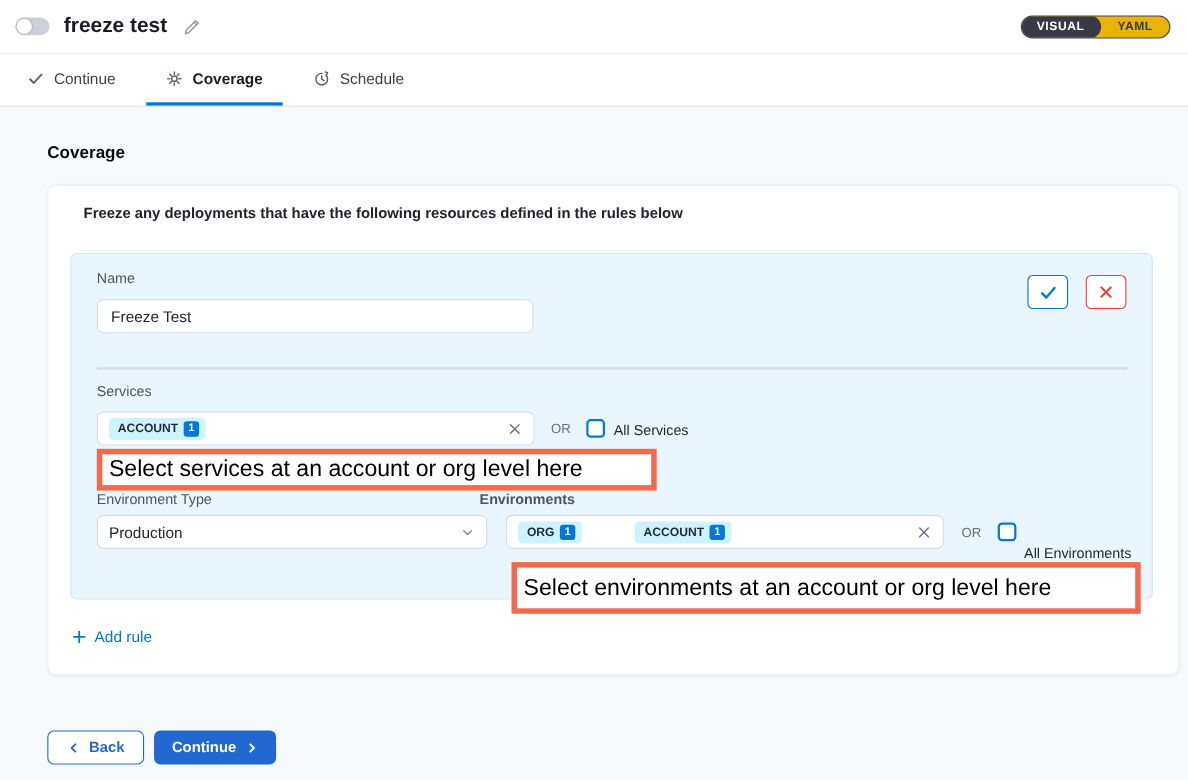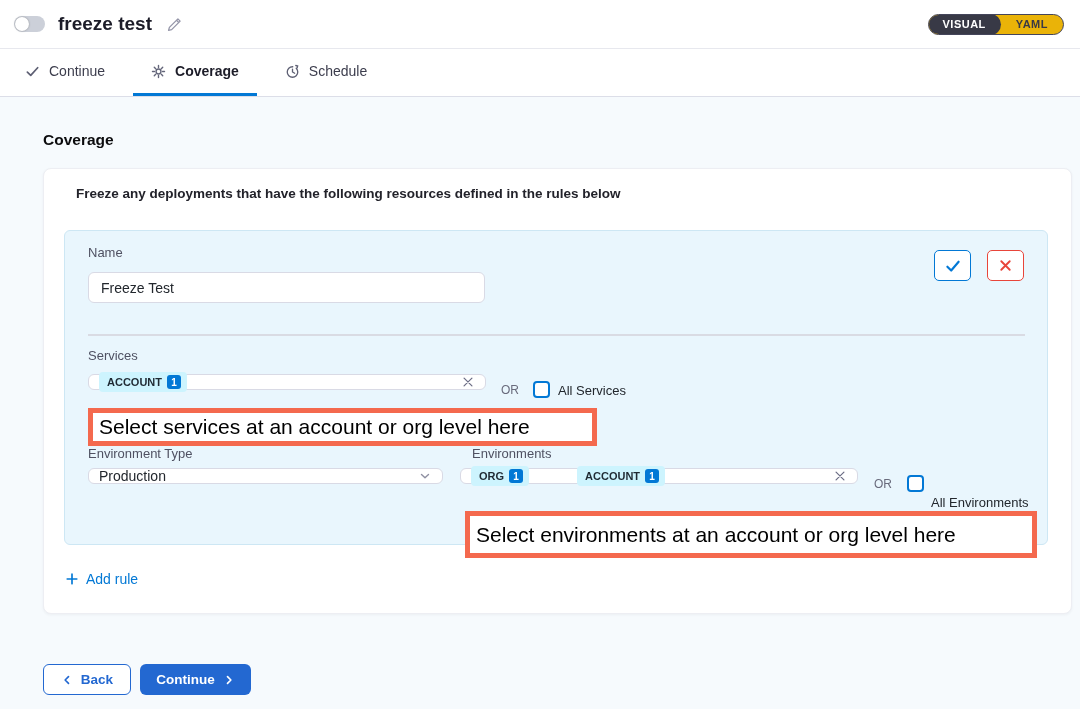--- a/index.html
+++ b/index.html
@@ -41,21 +41,21 @@
   .field-label { position:absolute; font-size:13px; color:#4f5162; }
   .name-input { position:absolute; left:88px; top:272px; width:397px; height:31px; background:#fff;
                 border:1px solid #d9dae5; border-radius:6px; padding:0 12px; font-size:14px; color:#22272d;
                 font-family:inherit; outline:none; }
   .sq-btn { position:absolute; top:250px; width:37px; height:31px; background:#fff; border-radius:5px;
             display:flex; align-items:center; justify-content:center; cursor:pointer; }
   .confirm-btn { left:934px; border:1.5px solid #0278d5; }
   .delete-btn  { left:987px; border:1.5px solid #e8453a; }
   .divider { position:absolute; left:88px; top:334px; width:937px; height:2px; background:#d9dbe3; }
 
-  .select { position:absolute; height:16px; background:#fff; border:1px solid #d9dae5; border-radius:6px;
+  .select { position:absolute; height:31px; background:#fff; border:1px solid #d9dae5; border-radius:6px;
             display:flex; align-items:center; padding:0 10px; gap:6px; cursor:pointer; }
   .sel-services { left:88px; top:374px; width:398px; }
   .sel-envtype  { left:88px; top:468px; width:355px; font-size:14px; color:#22272d; }
   .sel-envs     { left:460px; top:468px; width:398px;gap:48px; }
   .sel-value { font-size:14px; color:#22272d; }
   .tag { display:flex; align-items:center; gap:5px; background:#cdf4fe; border-radius:4px;
          padding:3px 6px 3px 8px; font-size:11px; font-weight:bold; color:#1f2a33; }
   .tag-badge { min-width:14px; height:14px; background:#0278d5; border-radius:3px; color:#fff; font-size:10px;
                font-weight:bold; display:flex; align-items:center; justify-content:center; padding:0 2px; }
   .clear-x { margin-left:auto; display:flex; align-items:center; cursor:pointer; }
@@ -175,21 +175,21 @@
   <div class="field-label" style="left:88px; top:446px;">Environment Type</div>
   <div class="select sel-envtype">
     <span class="sel-value">Production</span>
     <div class="chev">
       <svg width="14" height="14" viewBox="0 0 16 16">
           <path d="M4 6.3l4 3.8 4-3.8" fill="none" stroke="#8f90a2" stroke-width="1.6" stroke-linecap="round" stroke-linejoin="round"></path>
         </svg>
     </div>
   </div>
 
-  <div class="field-label" style="left:472px; top:446px;">Environments</div>
+  <div class="field-label" style="left:436px; top:446px;font-weight:bold;">Environments</div>
   <div class="select sel-envs">
     <div class="tag">
       <span>ORG</span>
       <span class="tag-badge">1</span>
     </div>
     <div class="tag">
       <span>ACCOUNT</span>
       <span class="tag-badge">1</span>
     </div>
     <div class="clear-x">

